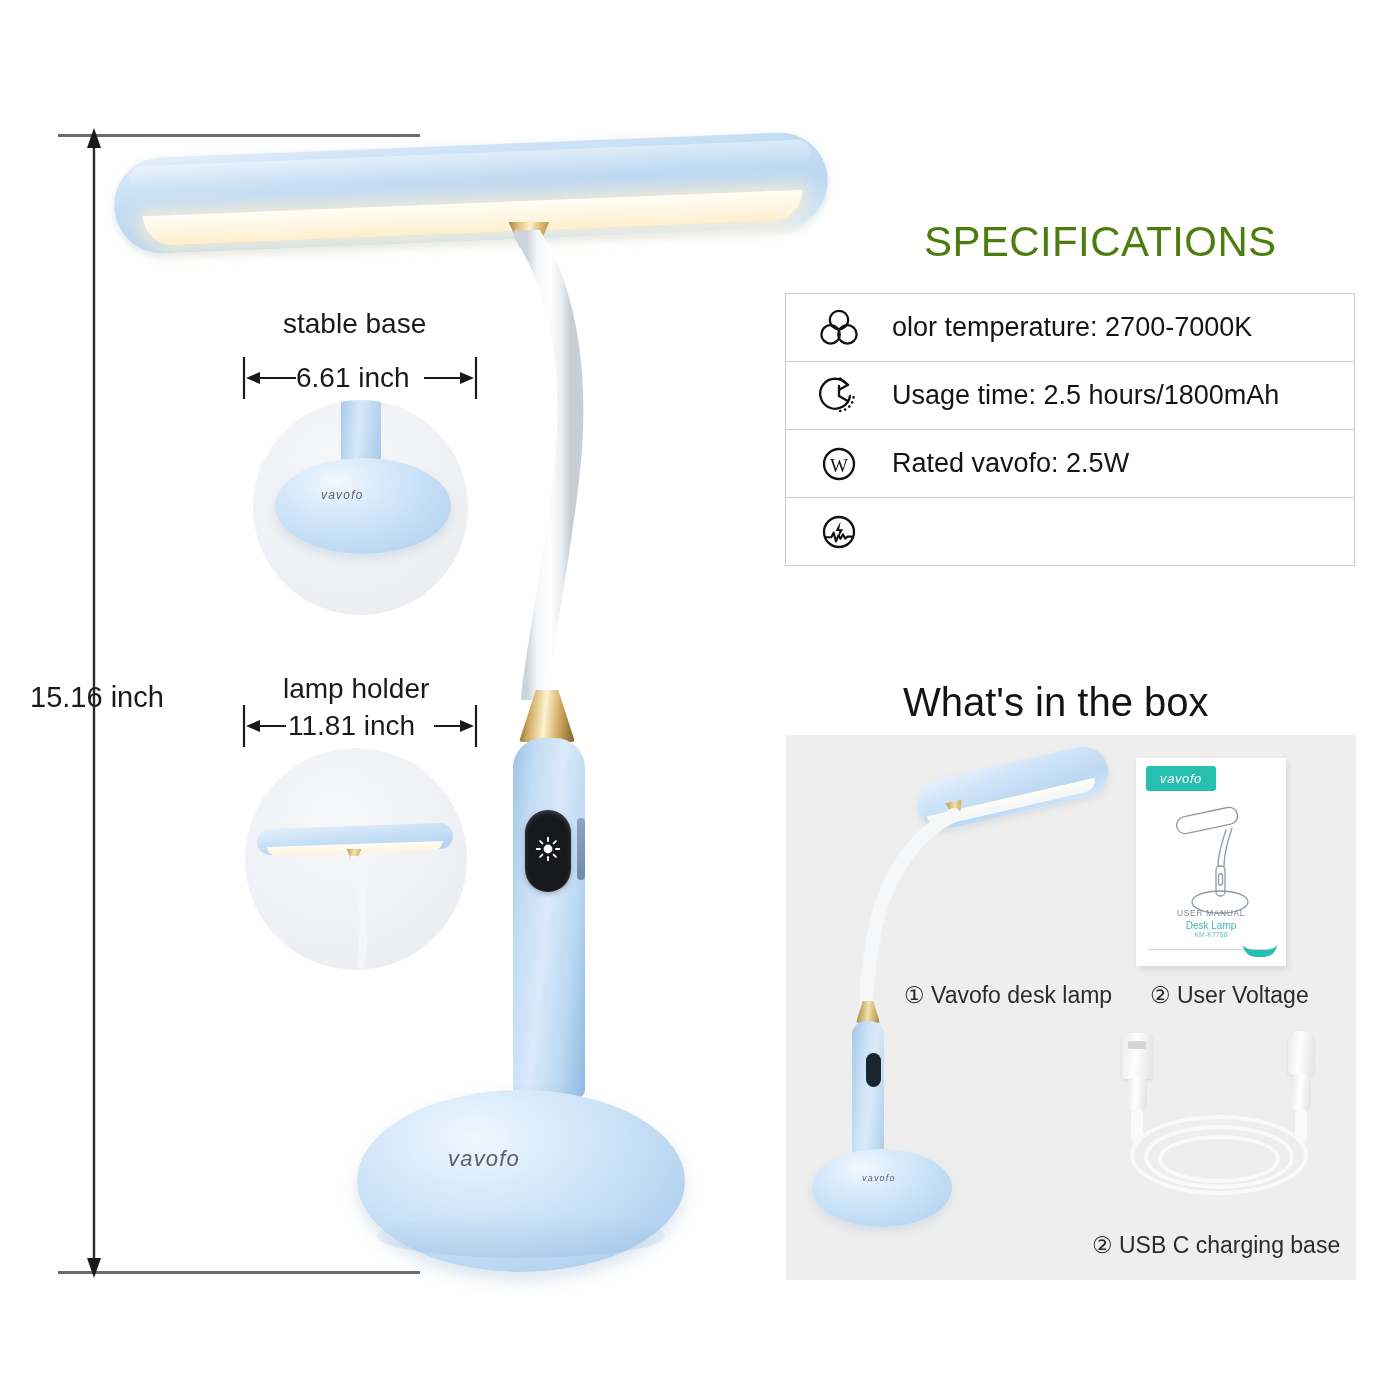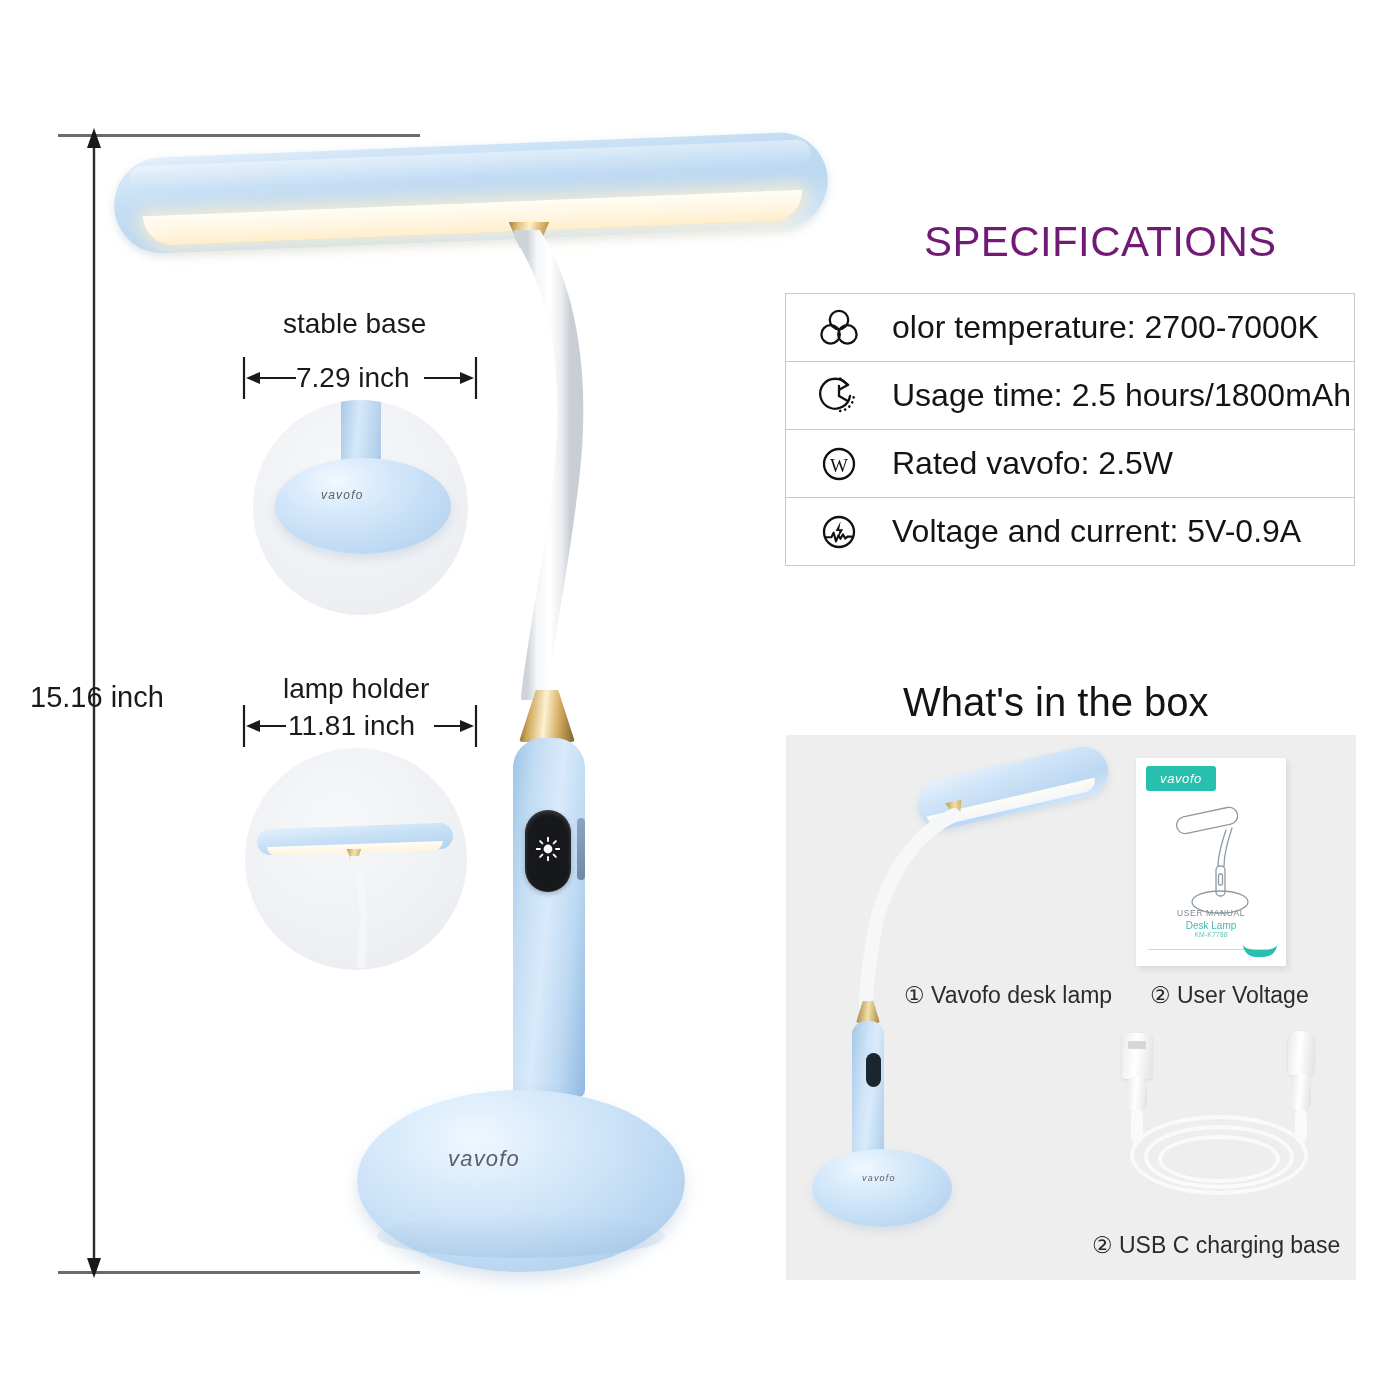--- a/index.html
+++ b/index.html
@@ -76,34 +76,34 @@
   }
 
   .ctrl-panel {
     position:absolute; background:#17181c;
     box-shadow: inset 0 2px 5px rgba(255,255,255,0.18), 0 2px 5px rgba(0,0,0,0.25);
   }
 
   
   #spec-title {
     position:absolute; left:924px; top:218px;
-    font-size: 42px; color:#701a75; letter-spacing: 0.4px;
+    font-size: 42px; color:#4d7c0f; letter-spacing: 0.4px;
   }
   #spec-table {
     position:absolute; left:785px; top:293px; width:570px;
     border:1px solid #c9c9c9; border-bottom:none; background:#fff;
   }
   .spec-row {
     display:flex; align-items:center; height:68px;
     border-bottom:1px solid #c9c9c9;
   }
   .spec-icon {
     width:106px; display:flex; align-items:center; justify-content:center; flex:none;
   }
-  .spec-text { font-size:32px; color:#141414; white-space:nowrap; }
+  .spec-text { font-size:27px; color:#141414; white-space:nowrap; }
 
   
   #box-title {
     position:absolute; left:903px; top:680px;
     font-size:40px; color:#141414;
   }
   #box-panel {
     position:absolute; left:786px; top:735px; width:570px; height:545px;
     background:#eeeeee;
   }
@@ -205,21 +205,21 @@
   <div class="callout-title" style="left:283px; top:308px;">stable base</div>
 
   <svg style="position:absolute; left:240px; top:355px;" width="240" height="46" viewBox="0 0 240 46">
     <line x1="4" y1="2" x2="4" y2="44" stroke="#1a1a1a" stroke-width="2.2"></line>
     <line x1="236" y1="2" x2="236" y2="44" stroke="#1a1a1a" stroke-width="2.2"></line>
     <line x1="8" y1="23" x2="56" y2="23" stroke="#1a1a1a" stroke-width="2.2"></line>
     <line x1="184" y1="23" x2="232" y2="23" stroke="#1a1a1a" stroke-width="2.2"></line>
     <polygon points="6,23 20,17 20,29" fill="#1a1a1a"></polygon>
     <polygon points="234,23 220,17 220,29" fill="#1a1a1a"></polygon>
   </svg>
-  <div class="callout-meas" style="left:296px; top:362px;">7.29 inch</div>
+  <div class="callout-meas" style="left:296px; top:362px;">6.61 inch</div>
 
   <div class="detail-circle" style="left:253px; top:400px; width:215px; height:215px;">
     <div style="position:absolute; left:88px; top:0px; width:40px; height:74px;
                 background:linear-gradient(95deg,#a8c9e8,#d6e9fa 42%,#a9c9e7);"></div>
     <div style="position:absolute; left:22px; top:58px; width:176px; height:96px;
                 border-radius:50%;
                 background:radial-gradient(ellipse at 35% 24%, #f2f8fe 0%, #dcecfc 24%, #c6dff6 56%, #aecdec 100%);
                 box-shadow:0 5px 10px rgba(150,175,200,0.28);"></div>
     <div class="base-logo" style="left:68px; top:88px; font-size:12px;">vavofo</div>
   </div>
@@ -298,21 +298,20 @@
     </div>
 
     <div class="spec-row">
       <div class="spec-icon">
         <svg width="46" height="44" viewBox="0 0 46 44">
           <circle cx="23" cy="22" r="15" fill="none" stroke="#111" stroke-width="2.3"></circle>
           <path d="M 24.6 11.5 L 19.6 21 L 23.4 21 L 21.4 29 L 27.2 19.2 L 23.2 19.2 Z" fill="#111"></path>
           <polyline points="9.6,27.2 15.4,27.2 17.6,22.6 20,31.4 22.4,25.4 24.4,28.8 27,24.4 29.2,28.6 31.4,26.6 36.4,26.6" fill="none" stroke="#111" stroke-width="2.1" stroke-linecap="round" stroke-linejoin="round"></polyline>
         </svg>
       </div>
-      <div class="spec-text">Voltage and current: 5V-0.9A</div>
     </div>
 
   </div>
 
   <div id="box-title">What's in the box</div>
 
   <div id="box-panel">
 
     <div style="position:absolute; left:18px; top:18px; width:270px; height:500px;">
 

